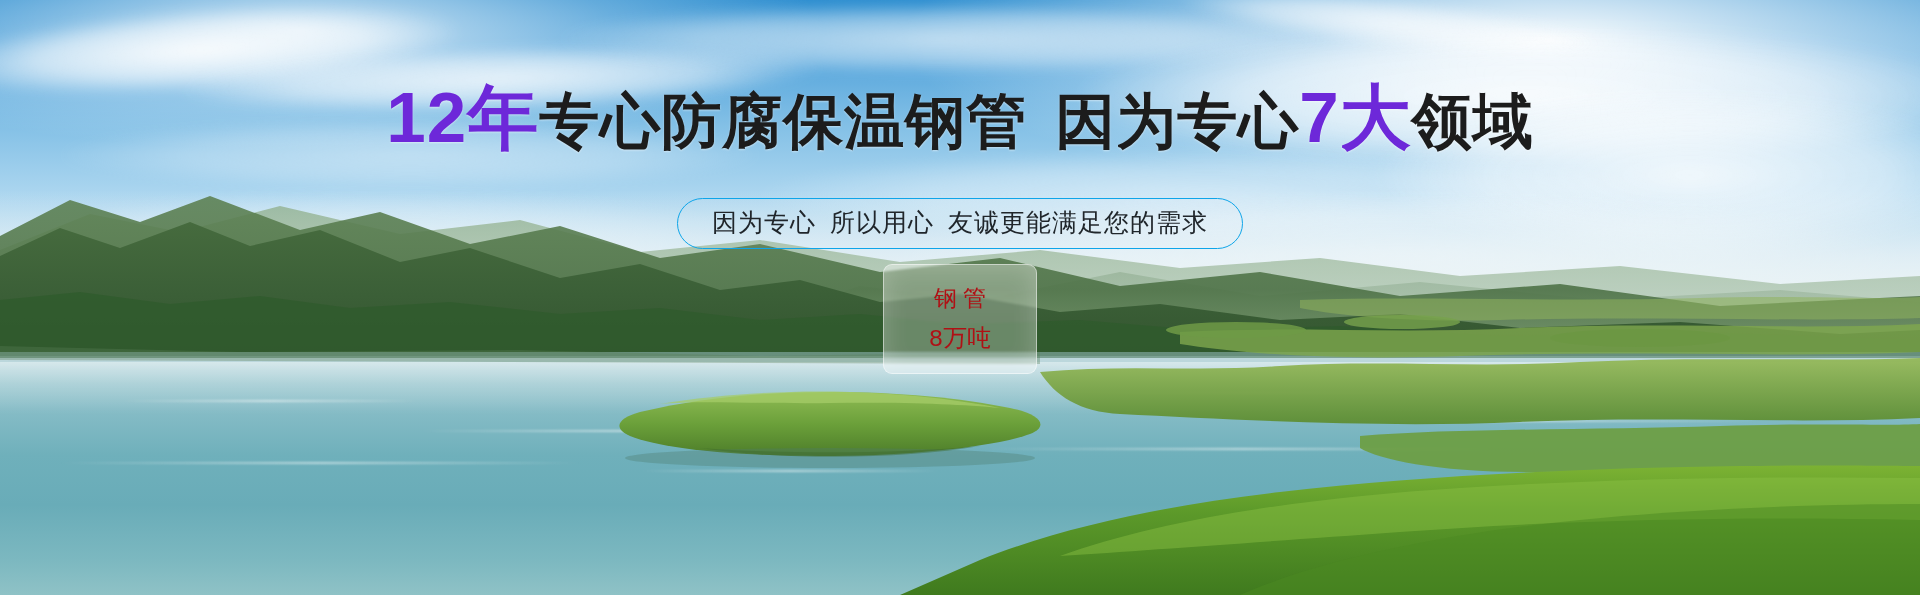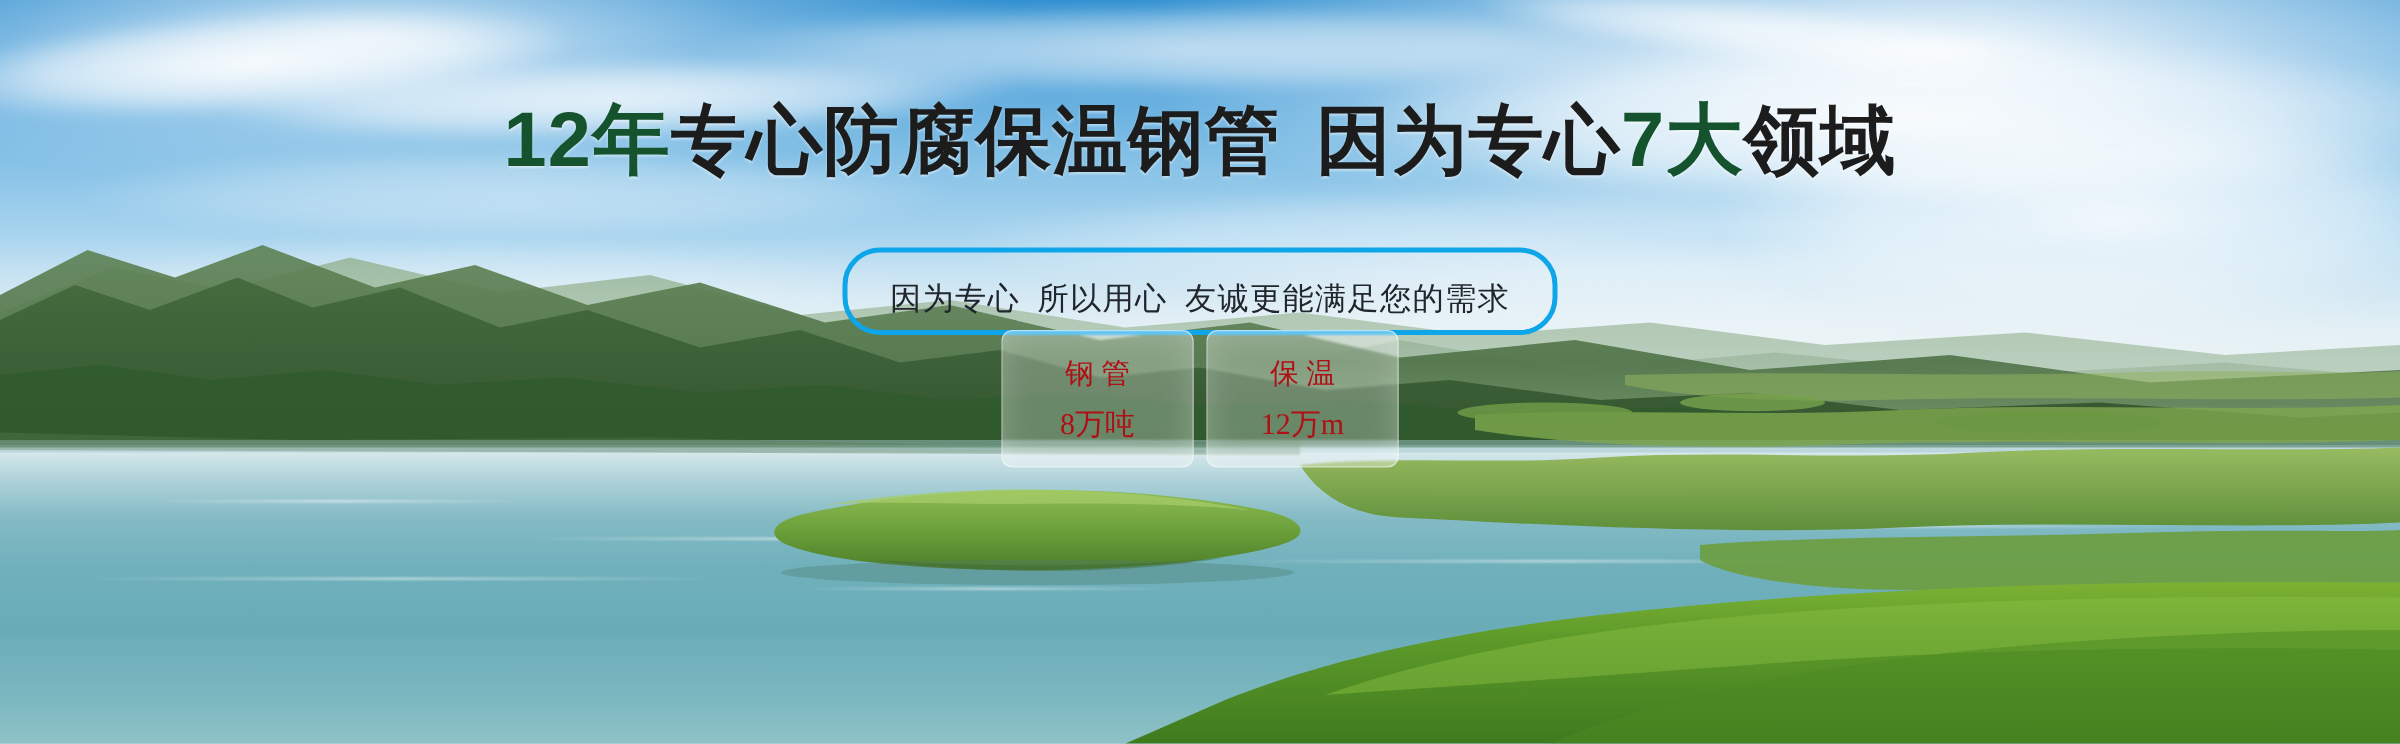--- a/index.html
+++ b/index.html
@@ -61,28 +61,28 @@
   }
 
   
   .content{position:absolute;left:0;top:0;width:1920px;height:595px;}
   .headline{
     position:absolute;left:0;top:82px;width:1920px;text-align:center;
     font-size:60px;font-weight:bold;line-height:1;letter-spacing:1px;
     color:#1c1c1c;white-space:nowrap;
     text-shadow:0 1px 2px rgba(255,255,255,.45);
   }
-  .headline .red{color:#14532d;font-size:62px;}
+  .headline .red{color:#6d28d9;font-size:71px;}
   .headline .gap{display:inline-block;width:28px;}
 
   .pill{
     position:absolute;left:50%;top:198px;transform:translateX(-50%);
     box-sizing:border-box;
-    padding:20px 34px 9px 34px;
-    border:4px solid #0ea5e9;border-radius:30px;
+    padding:7px 34px 9px 34px;
+    border:1px solid #0ea5e9;border-radius:30px;
     font-size:25px;color:#20262b;white-space:nowrap;letter-spacing:1px;
     background:rgba(255,255,255,0.04);
   }
   .pill .sp{display:inline-block;width:14px;}
 
   
   .cards{
     position:absolute;left:50%;top:264px;transform:translateX(-50%);
     display:flex;gap:10px;
   }
@@ -94,21 +94,21 @@
     backdrop-filter:blur(1px);
     display:flex;flex-direction:column;align-items:center;justify-content:center;
     box-shadow:inset 0 0 26px rgba(255,255,255,0.22);
   }
   .card .ttl{
     font-size:23px;color:#b01015;letter-spacing:6px;
     text-indent:6px;line-height:1;margin-bottom:18px;
   }
   .card .val{
     font-size:24px;color:#b01015;line-height:1;white-space:nowrap;
-    font-family:Liberation Serif, serif;
+    font-family:Liberation Mono, monospace;
   }
   .card .val sup{font-size:14px;vertical-align:super;}
 </style>
 </head>
 <body>
 
 <div class="banner">
 
   <div class="sky">
     <div class="cloud c1"></div>
@@ -218,20 +218,16 @@
     </div>
 
     <div class="cards">
 
       <div class="card">
         <div class="ttl">钢管</div>
         <div class="val"><span>8</span><span>万吨</span></div>
       </div>
 
 
-      <div class="card">
-        <div class="ttl">保温</div>
-        <div class="val"><span>12</span><span>万m</span></div>
-      </div>
 
     </div>
   </div>
 </div>
 
 </body></html>

